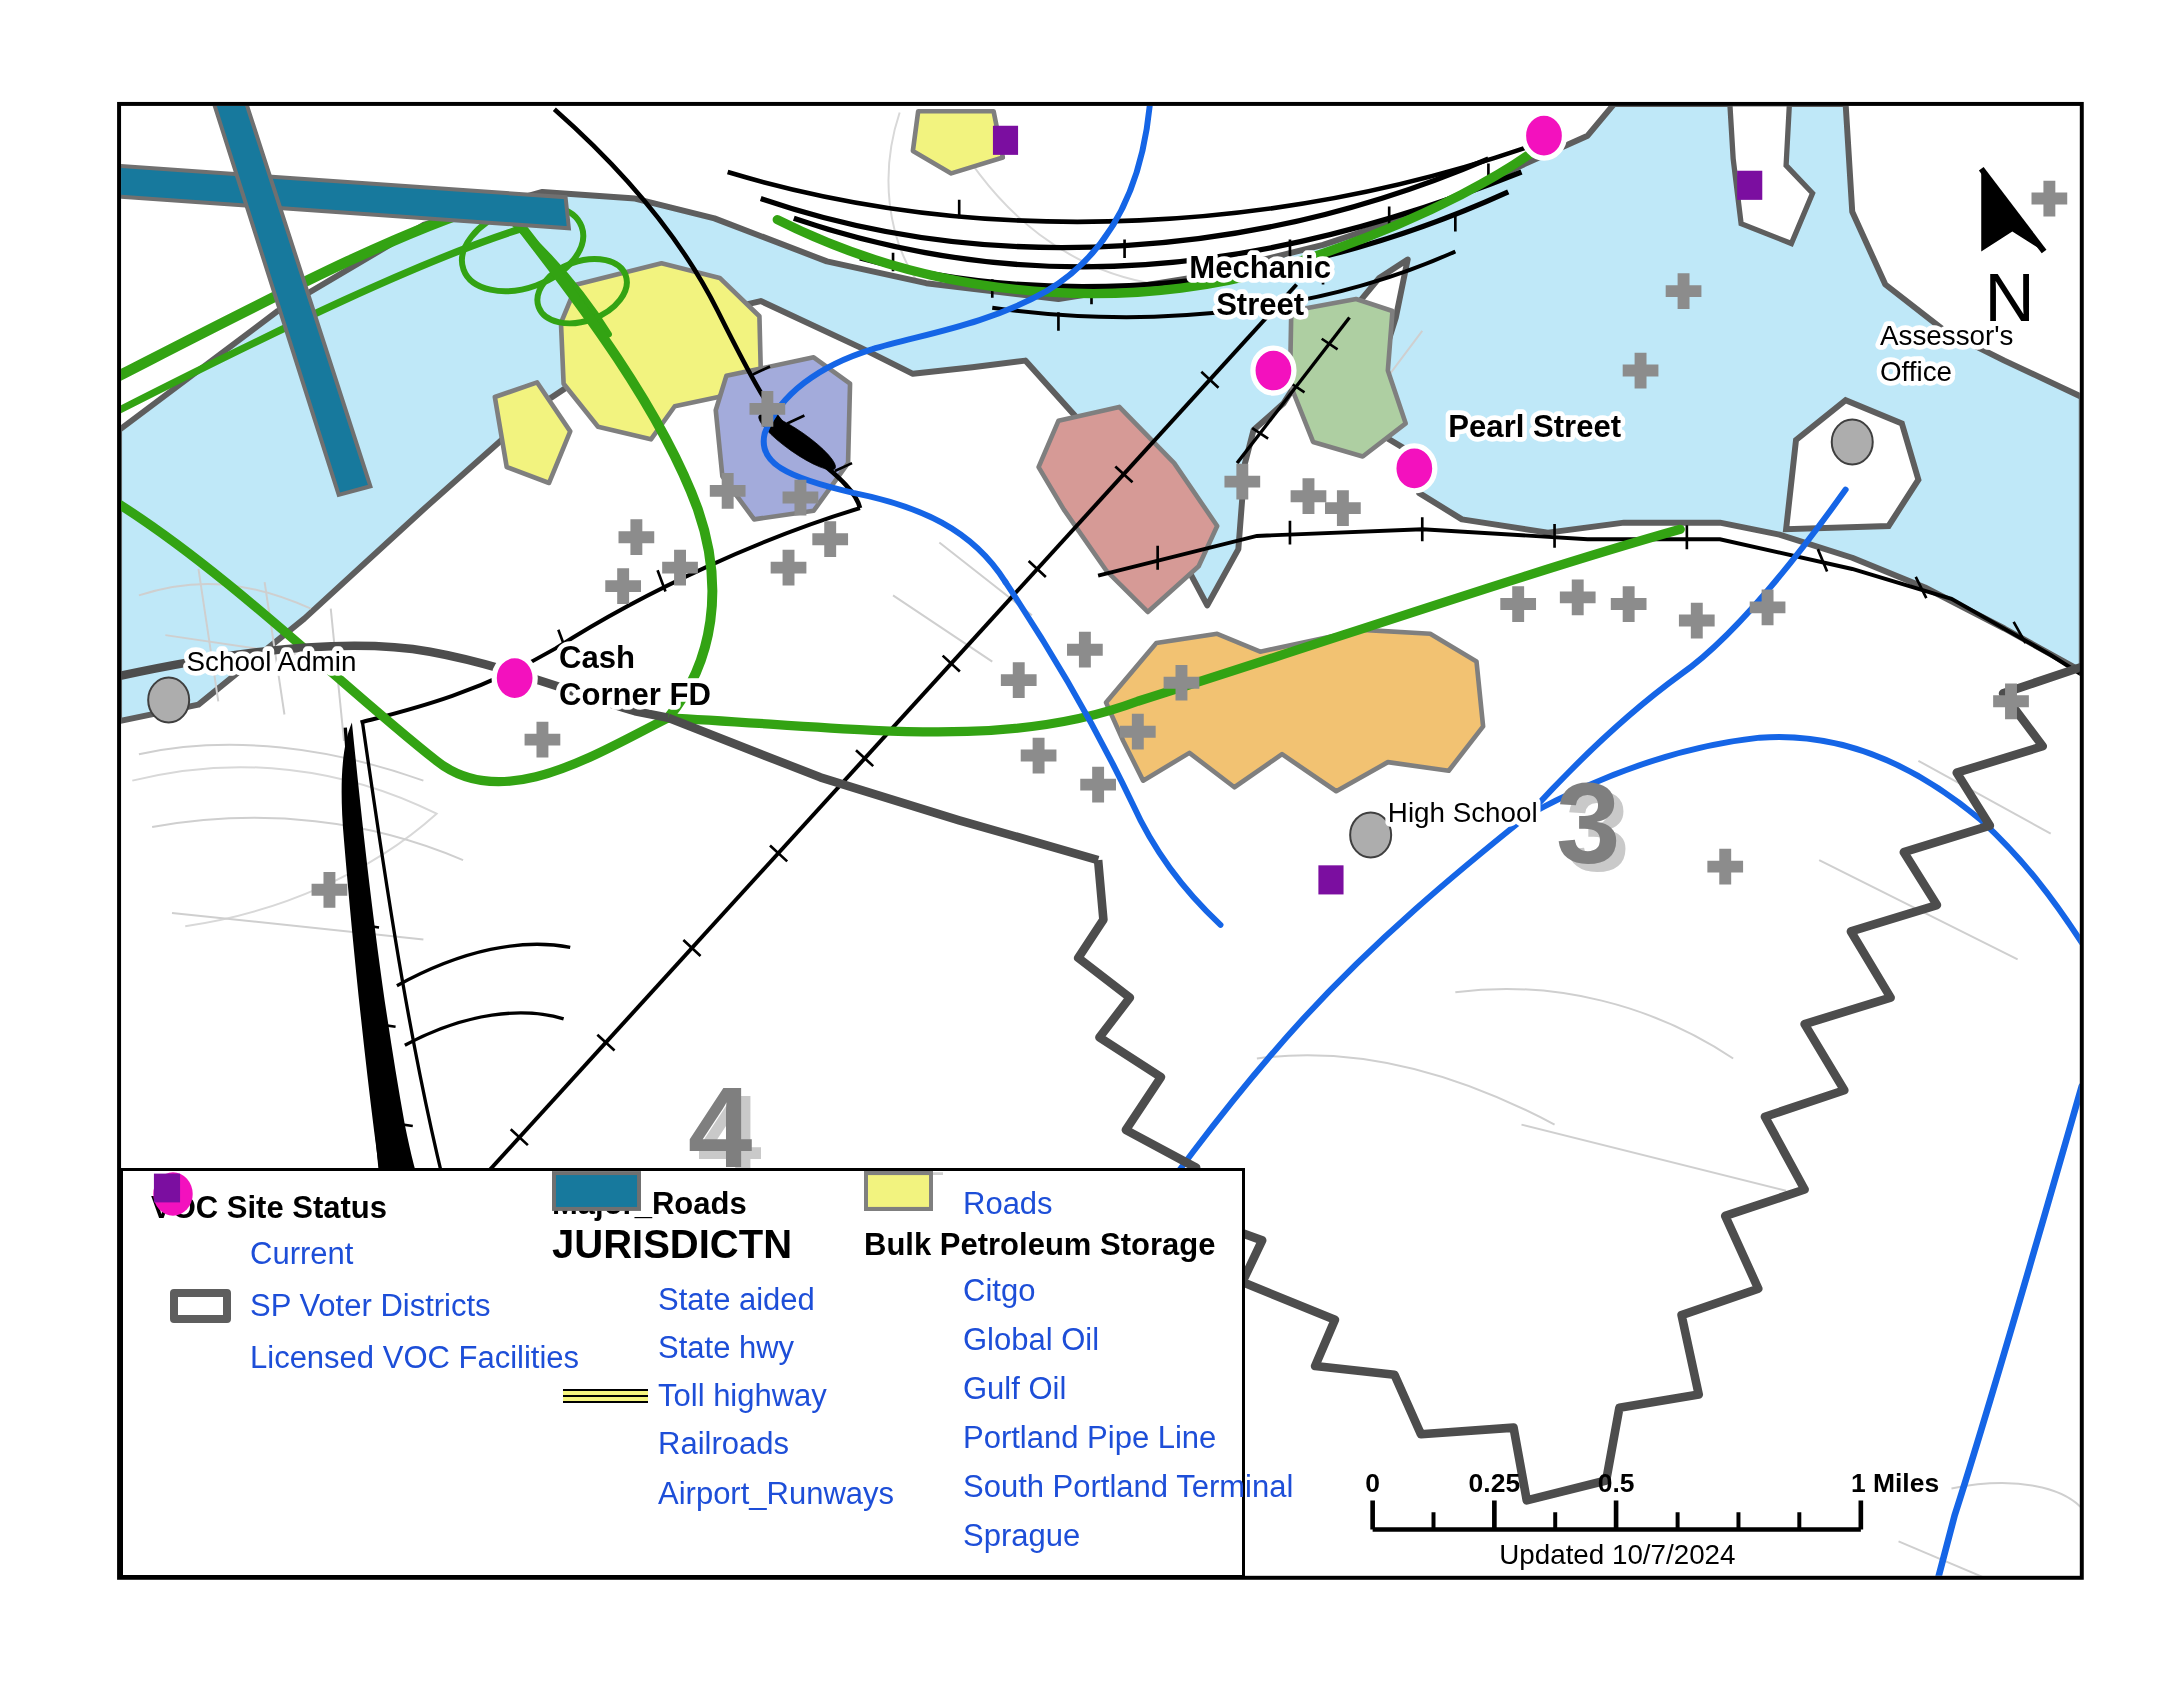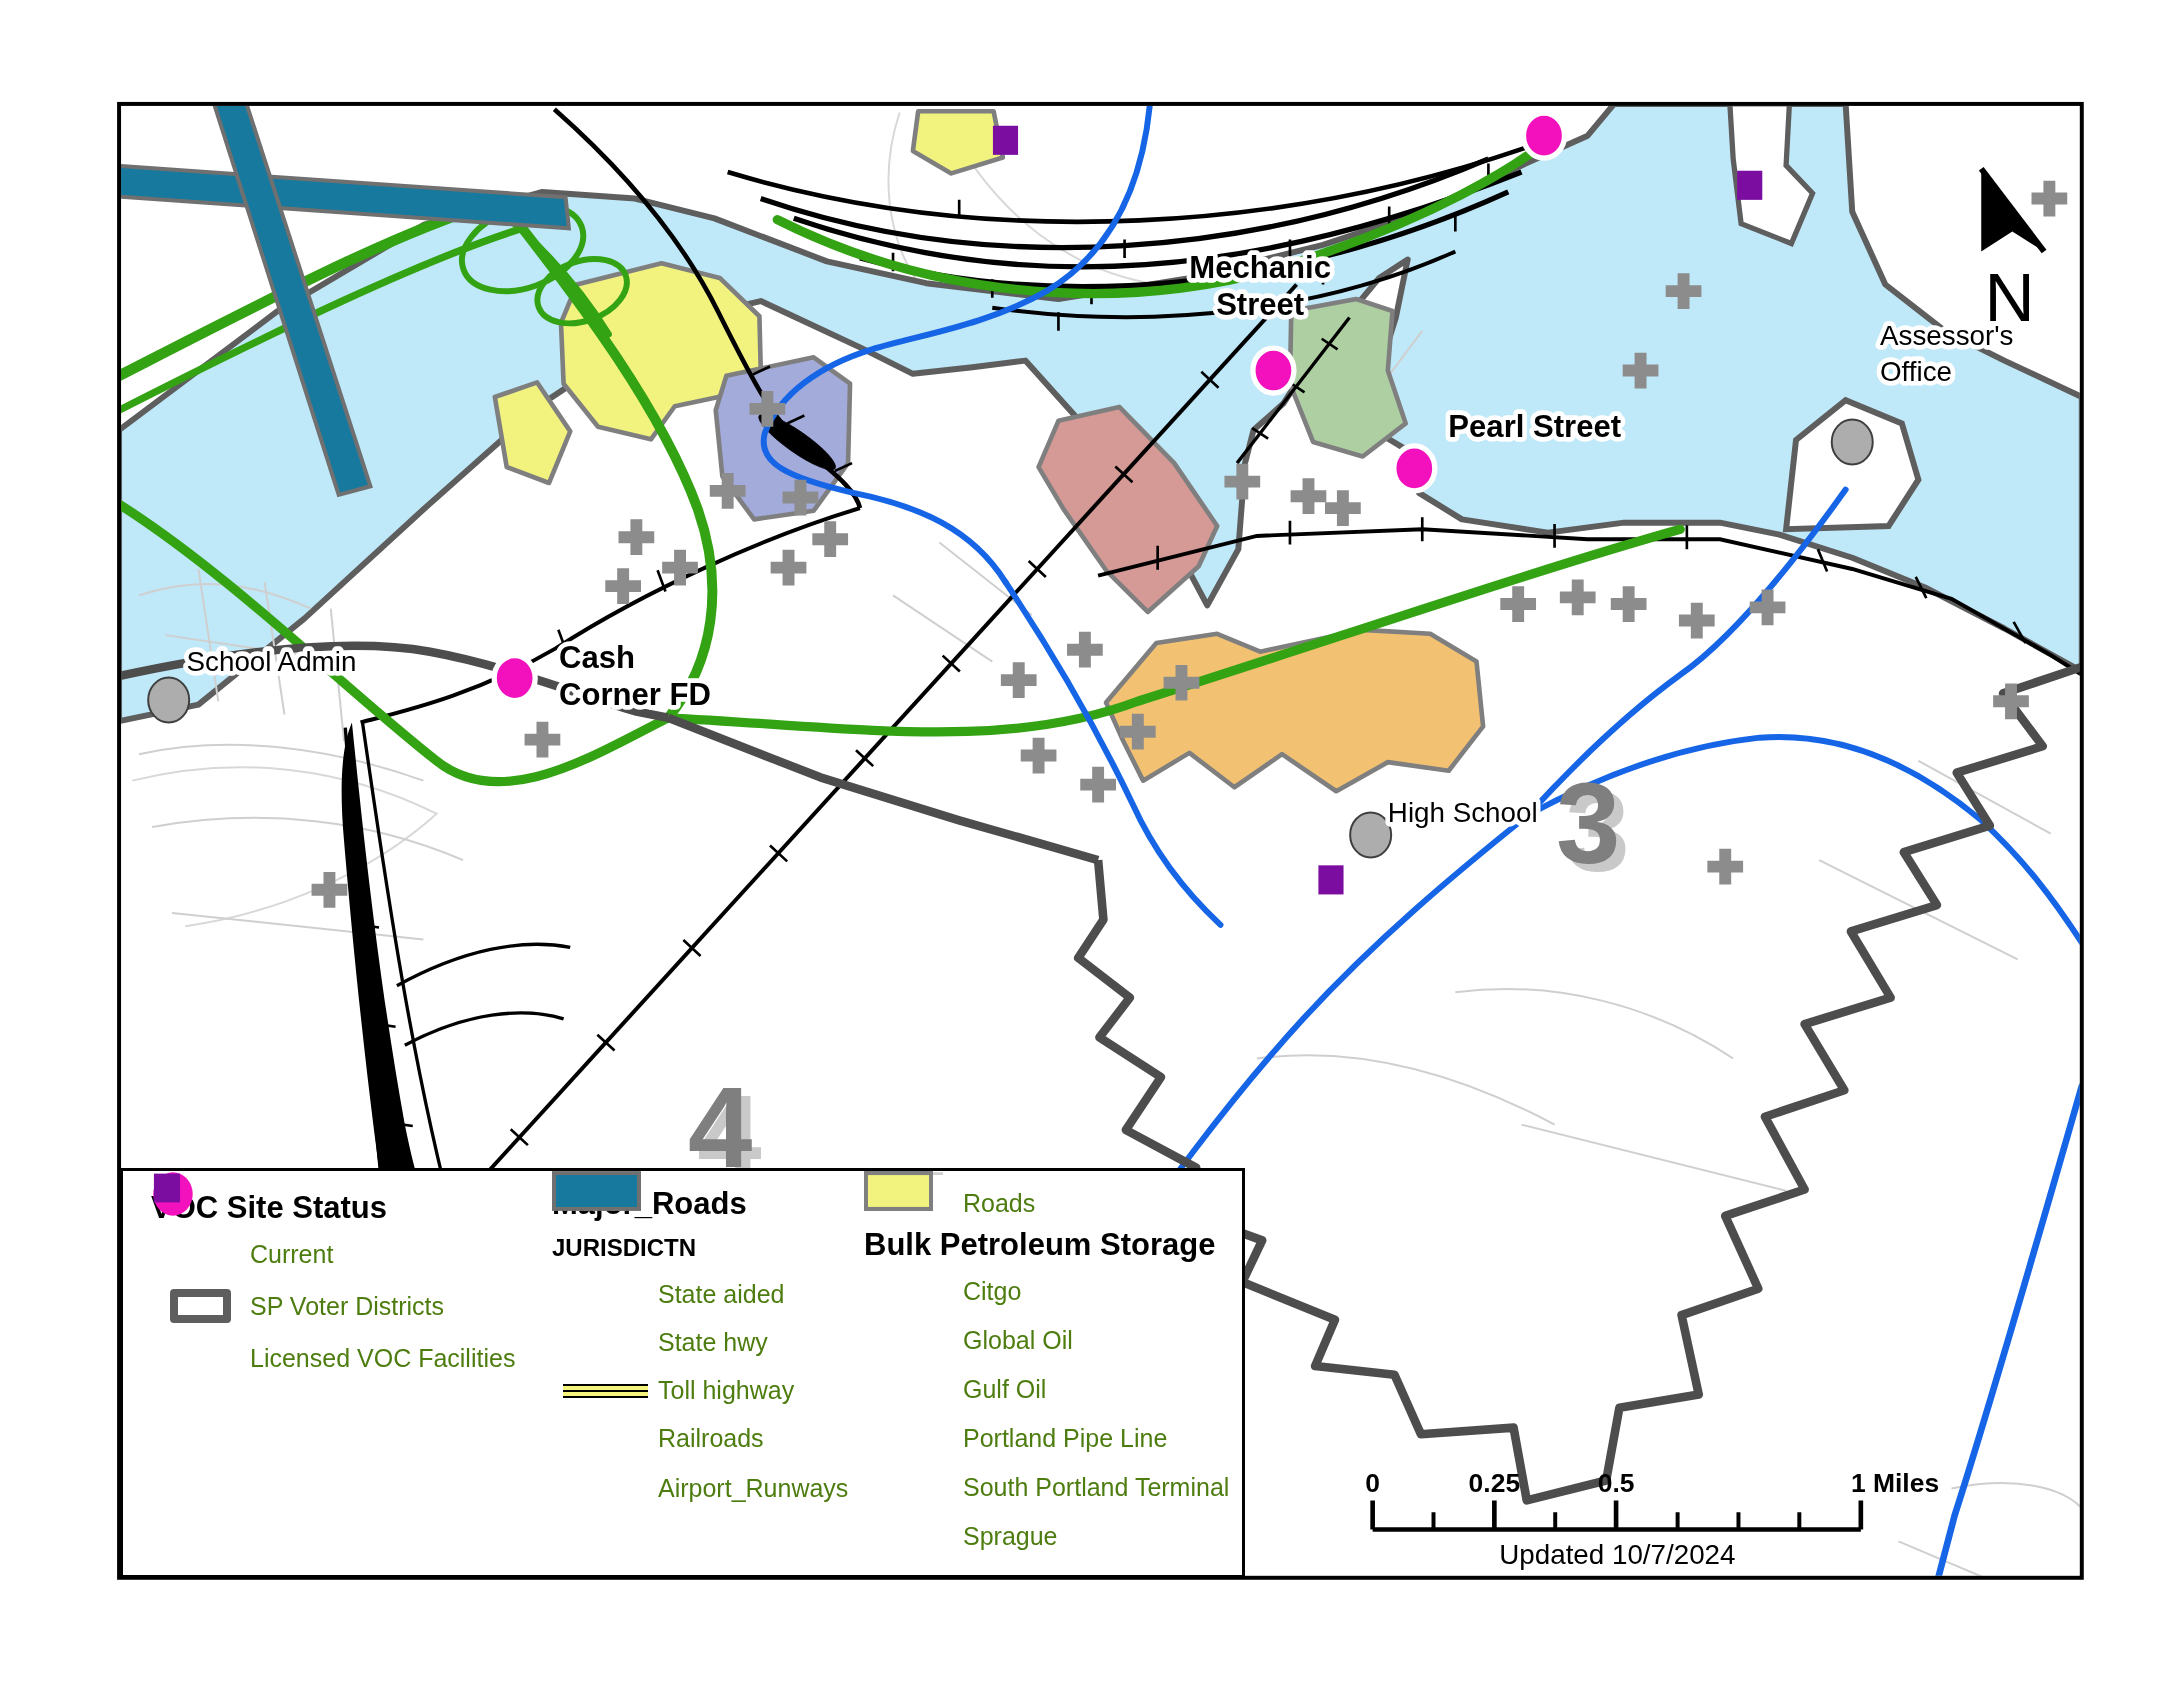--- a/index.html
+++ b/index.html
@@ -8,21 +8,21 @@
   svg{position:absolute;left:0;top:0;font-family:"Liberation Sans", sans-serif;}
   
   .legend{position:absolute;left:120px;top:1168px;width:1125px;height:410px;background:#ffffff;
           border:3.3px solid #000;box-sizing:border-box;}
   .lg-col{position:absolute;top:0;}
   .lg-col1{left:28px;width:370px;}
   .lg-col2{left:429px;width:298px;}
   .lg-col3{left:741px;width:370px;}
   .lg-title{font-size:31px;font-weight:bold;color:#000;}
   .lg-row{display:flex;align-items:center;}
-  .lg-label{font-size:25px;color:#4d7c0f;white-space:nowrap;}
+  .lg-label{font-size:31px;color:#1d4ed8;white-space:nowrap;}
   .swbox{display:flex;justify-content:center;align-items:center;flex:0 0 auto;}
   .col1 .swbox{width:99px;}
   .t1{margin-top:18.5px;margin-bottom:5.3px;}
   .rowh{height:47px;}
   .sq-voter{width:61px;height:34px;border:8.6px solid #5E5E5E;background:#fff;box-sizing:border-box;border-radius:4px;}
   .toll-band{width:85px;height:10.6px;background:#F5F57E;border-top:2.6px solid #000;border-bottom:2.6px solid #000;
              position:relative;box-sizing:content-box;}
   .toll-band span{position:absolute;left:0;top:4px;width:100%;height:2px;background:#000;}
 </style>
 </head>
@@ -347,21 +347,21 @@
         <svg width="32" height="34" viewBox="0 0 48 52">
               <rect x="4" y="4" width="40" height="44" fill="#7B0EA0"></rect>
             </svg>
       </span>
       <span class="lg-label">Licensed VOC Facilities</span>
     </div>
   </div>
 
   <div class="lg-col lg-col2">
     <div class="lg-title" style="margin-top:14.6px;">Major_Roads</div>
-    <div class="lg-title" style="margin-top:12px;font-size:24px;">JURISDICTN</div>
+    <div class="lg-title" style="font-size:40px;">JURISDICTN</div>
     <div class="lg-row" style="height:48px;margin-top:9.3px;align-items:center;">
       <span class="swbox" style="width:106px;">
         <svg width="86" height="8" viewBox="0 0 130 12">
               <line x1="0" y1="6" x2="130" y2="6" stroke-width="7" stroke="#1565E6"></line>
             </svg>
       </span>
       <span class="lg-label">State aided</span>
     </div>
     <div class="lg-row" style="height:48px;">
       <span class="swbox" style="width:106px;">

